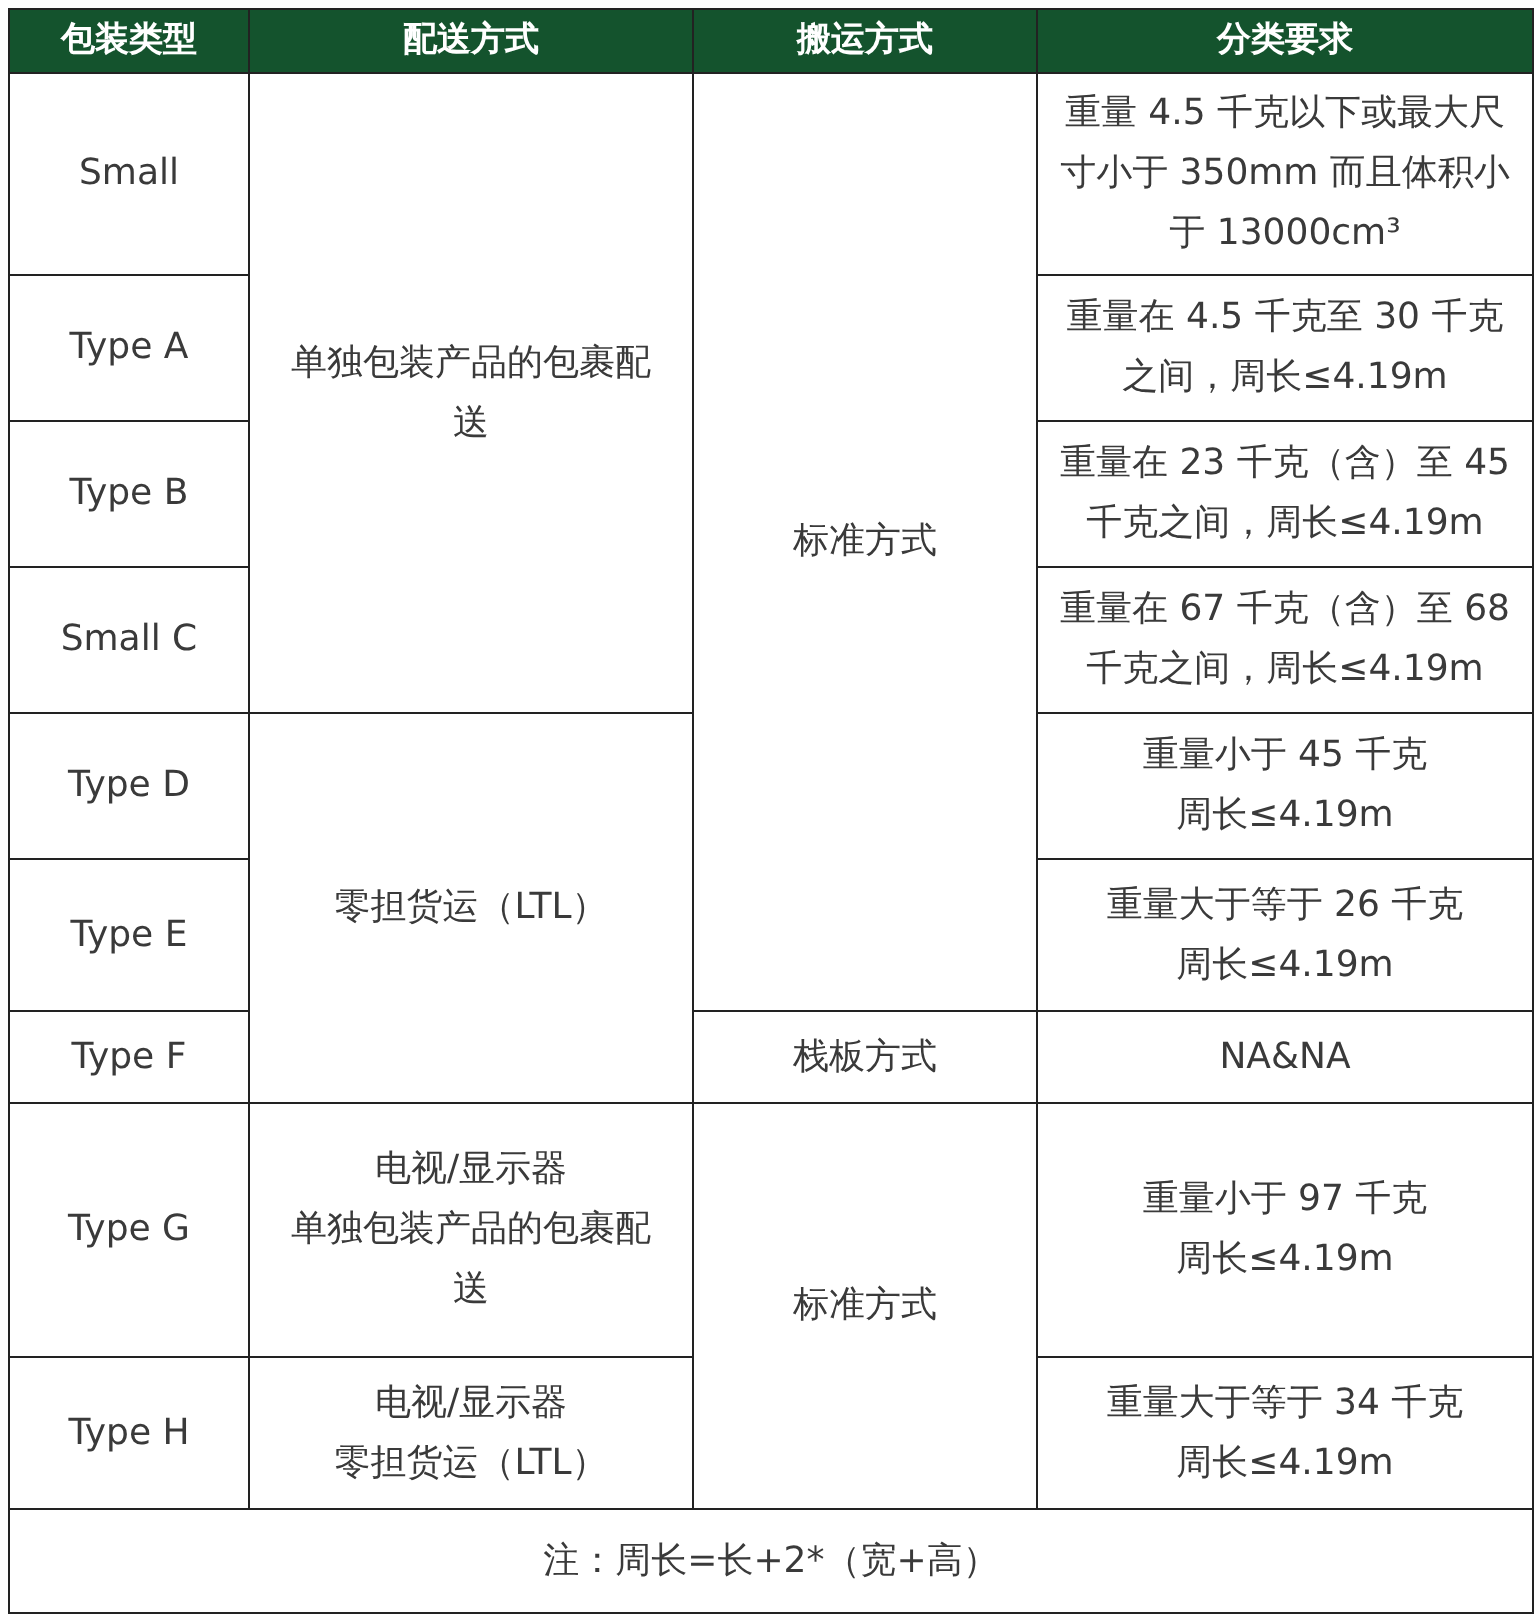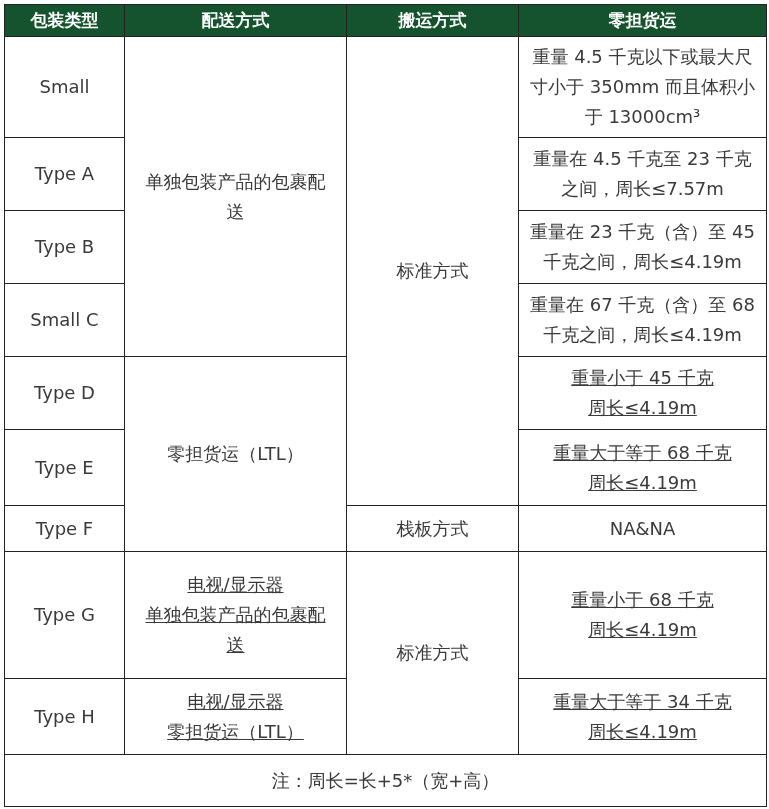--- a/index.html
+++ b/index.html
@@ -5,100 +5,100 @@
   html, body { margin: 0; padding: 0; background: #ffffff; }
   body { width: 769px; height: 809px; position: relative; overflow: hidden;
          font-family: "DejaVu Sans", "Liberation Sans", sans-serif; color: #333333; }
   table.pkg { position: absolute; left: 4px; top: 4px; width: 762px;
               border-collapse: collapse; table-layout: fixed; }
   table.pkg td, table.pkg th { border: 1px solid #222222; text-align: center;
               vertical-align: middle; padding: 0 6px; font-size: 18px; line-height: 30px;
               font-weight: normal; color: #3a3a3a; }
   table.pkg th { background: #14532d; color: #ffffff; font-weight: bold; font-size: 17px;
               height: 31px; line-height: 31px; border-color: #222222; }
-  .line { display: block; text-decoration: underline; }
+  .line { display: block; }
   .req { font-size: 16.5px; }
 </style>
 </head>
 <body>
 
 <table class="pkg">
   <colgroup>
     <col style="width:120px">
       <col style="width:222px">
       <col style="width:172px">
       <col style="width:248px">
   </colgroup>
   <thead>
     <tr>
       <th>包装类型</th>
       <th>配送方式</th>
       <th>搬运方式</th>
-      <th>零担货运</th>
+      <th>分类要求</th>
     </tr>
   </thead>
   <tbody>
     <tr style="height:101px">
       <td>Small</td>
       <td rowspan="4" style="padding:0 14px;">单独包装产品的包裹配送</td>
       <td rowspan="6">标准方式</td>
       <td class="req">重量 4.5 千克以下或最大尺寸小于 350mm 而且体积小于 13000cm³</td>
     </tr>
     <tr style="height:73px">
       <td>Type A</td>
-      <td class="req">重量在 4.5 千克至 23 千克之间，周长≤7.57m</td>
+      <td class="req">重量在 4.5 千克至 30 千克之间，周长≤4.19m</td>
     </tr>
     <tr style="height:73px">
       <td>Type B</td>
       <td class="req">重量在 23 千克（含）至 45 千克之间，周长≤4.19m</td>
     </tr>
     <tr style="height:73px">
       <td>Small C</td>
       <td class="req">重量在 67 千克（含）至 68 千克之间，周长≤4.19m</td>
     </tr>
     <tr style="height:73px">
       <td>Type D</td>
       <td rowspan="3">零担货运（LTL）</td>
       <td class="req">
         <span class="line">重量小于 45 千克</span>
         <span class="line">周长≤4.19m</span>
       </td>
     </tr>
     <tr style="height:76px">
       <td>Type E</td>
       <td class="req">
-        <span class="line">重量大于等于 68 千克</span>
+        <span class="line">重量大于等于 26 千克</span>
         <span class="line">周长≤4.19m</span>
       </td>
     </tr>
     <tr style="height:46px">
       <td>Type F</td>
       <td>栈板方式</td>
       <td class="req">NA&amp;NA</td>
     </tr>
     <tr style="height:127px">
       <td>Type G</td>
       <td style="padding:0 14px;">
         <span class="line">电视/显示器</span>
         <span class="line">单独包装产品的包裹配送</span>
       </td>
       <td rowspan="2">标准方式</td>
       <td class="req">
-        <span class="line">重量小于 68 千克</span>
+        <span class="line">重量小于 97 千克</span>
         <span class="line">周长≤4.19m</span>
       </td>
     </tr>
     <tr style="height:76px">
       <td>Type H</td>
       <td>
         <span class="line">电视/显示器</span>
         <span class="line">零担货运（LTL）</span>
       </td>
       <td class="req">
         <span class="line">重量大于等于 34 千克</span>
         <span class="line">周长≤4.19m</span>
       </td>
     </tr>
     <tr style="height:52px">
-      <td colspan="4">注：周长=长+5*（宽+高）</td>
+      <td colspan="4">注：周长=长+2*（宽+高）</td>
     </tr>
   </tbody>
 </table>
 
 </body></html>

